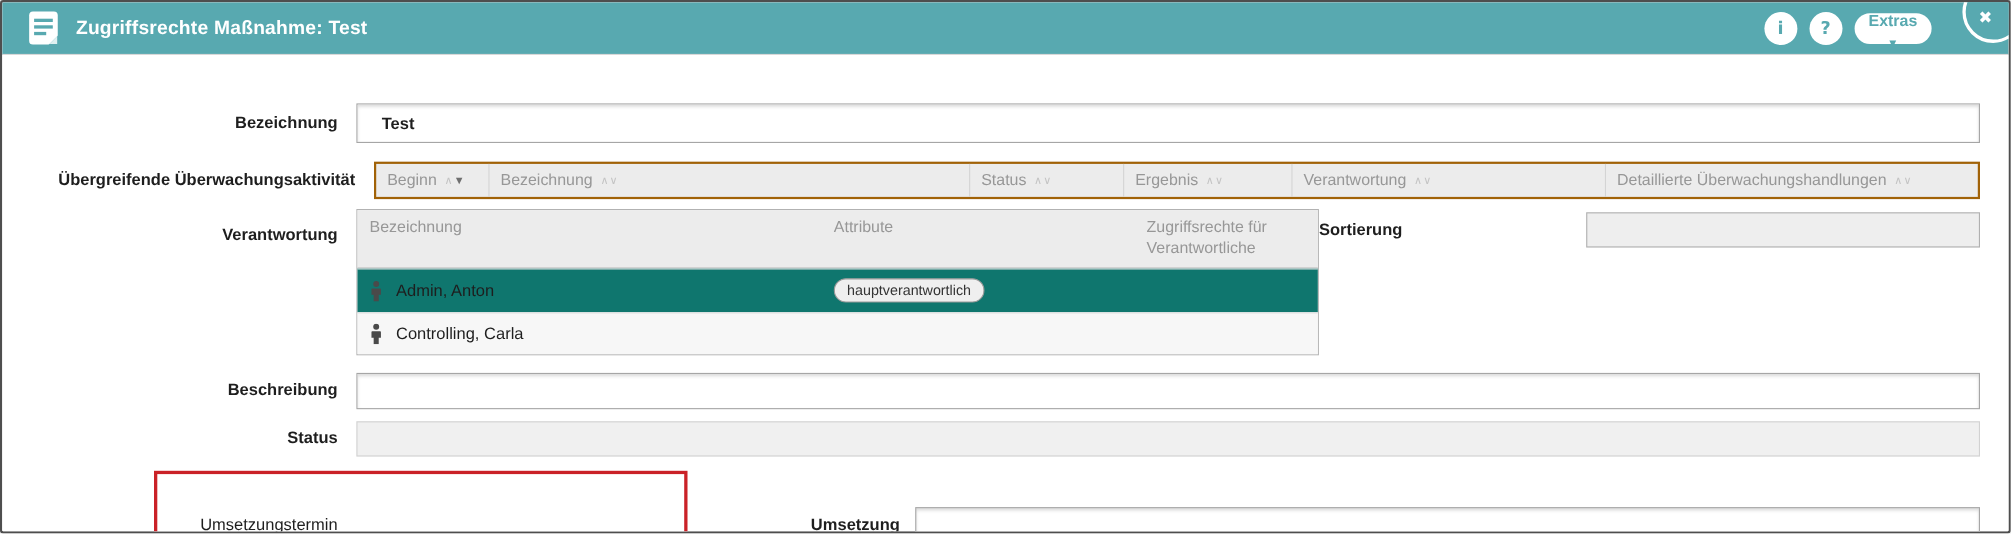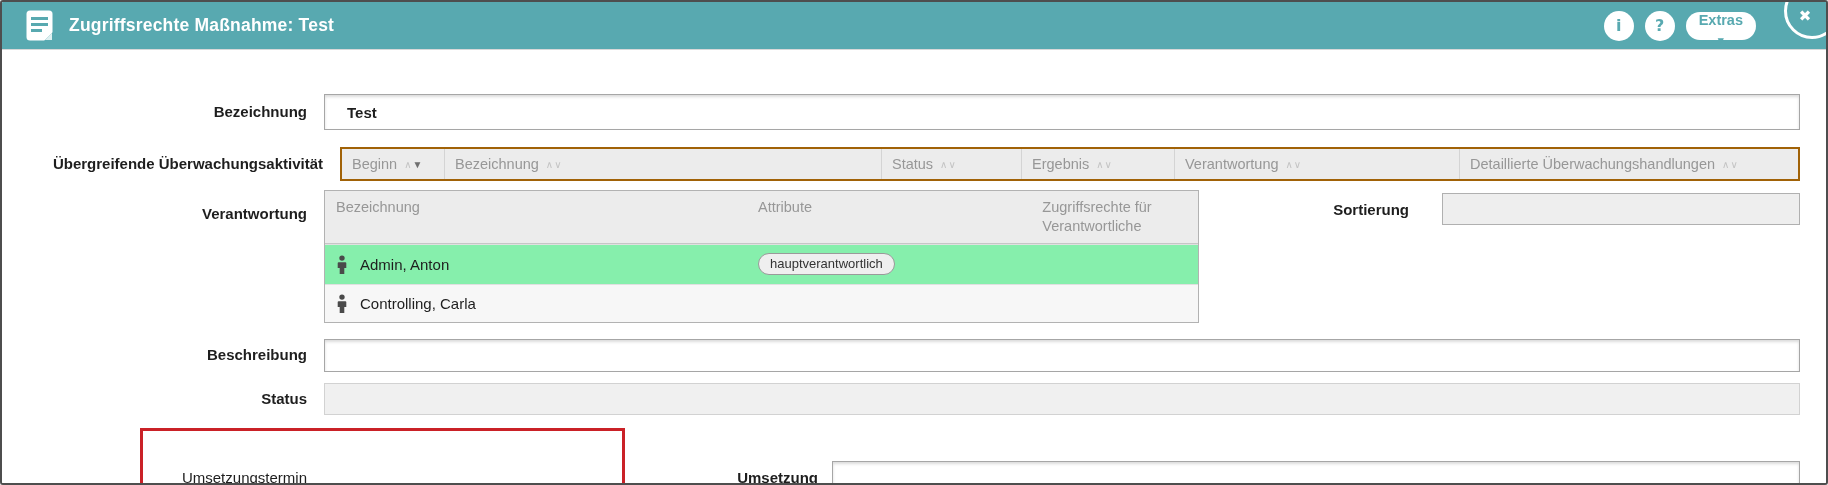--- a/index.html
+++ b/index.html
@@ -96,34 +96,34 @@
   .thcell:last-child { border-right:none; flex:1; }
   .c-beginn { width:103px; } .c-bez { width:437px; } .c-status { width:140px; }
   .c-erg { width:153px; } .c-ver { width:285px; }
   .sort { font-size:10px; color:#c3c3c3; letter-spacing:1px; white-space:nowrap; }
   .sort .active { color:#6f6f6f; }
   
   .vtable { flex:none; width:875px; border:1px solid #b2b2b2; background:#fff; }
   .vhead { display:flex; background:#ececec; border-bottom:1px solid #c6c6c6; min-height:50px; }
   .vhcell { padding:7px 11px; color:#979797; font-size:14.5px; line-height:1.3; }
   .vc1 { width:423px; } .vc2 { width:285px; } .vc3 { width:167px; }
-  .vrow { display:flex; align-items:center; height:40px; background:#86efac; border-top:1px solid #e0e0e0; }
+  .vrow { display:flex; align-items:center; height:40px; background:#0f766e; border-top:1px solid #e0e0e0; }
   .vrow.alt { background:#f7f7f7; height:38px; }
   .vrow .vc1 { display:flex; align-items:center; gap:12px; padding:0 11px; }
   .vrow .vc2 { padding:0 11px; }
   .person-icon { width:12px; height:19px; flex:none; }
   .vname { font-size:15px; color:#1e1e1e; }
   .badge {
     display:inline-block; border:1px solid #9a9a9a; background:#efefef;
     border-radius:11px; padding:2px 11px 3px; font-size:13px; color:#333;
     white-space:nowrap;
   }
   .badge:empty { display:none; }
   .sort-group { flex:1; display:flex; align-items:center; margin-top:3px; }
-  .sort-label { flex:1; text-align:right; padding-right:33px; font-weight:bold; font-size:15px; color:#1e1e1e; }
+  .sort-label { flex:1; text-align:left; padding-right:33px; font-weight:bold; font-size:15px; color:#1e1e1e; }
   .sort-field { flex:none; width:358px; height:32px; background:#eeeeee; border:1px solid #b0b0b0; }
   
   .hl-box {
     flex:none; margin-left:138px;
     border:3px solid #ca2127;
     display:flex; align-items:center;
     padding:6px 42px 6px 0; background:#fff;
   }
   .hl-label { flex:none; width:181px; padding-right:17px; text-align:right; font-weight:normal; font-size:15px; color:#1e1e1e; }
   .date-field {

